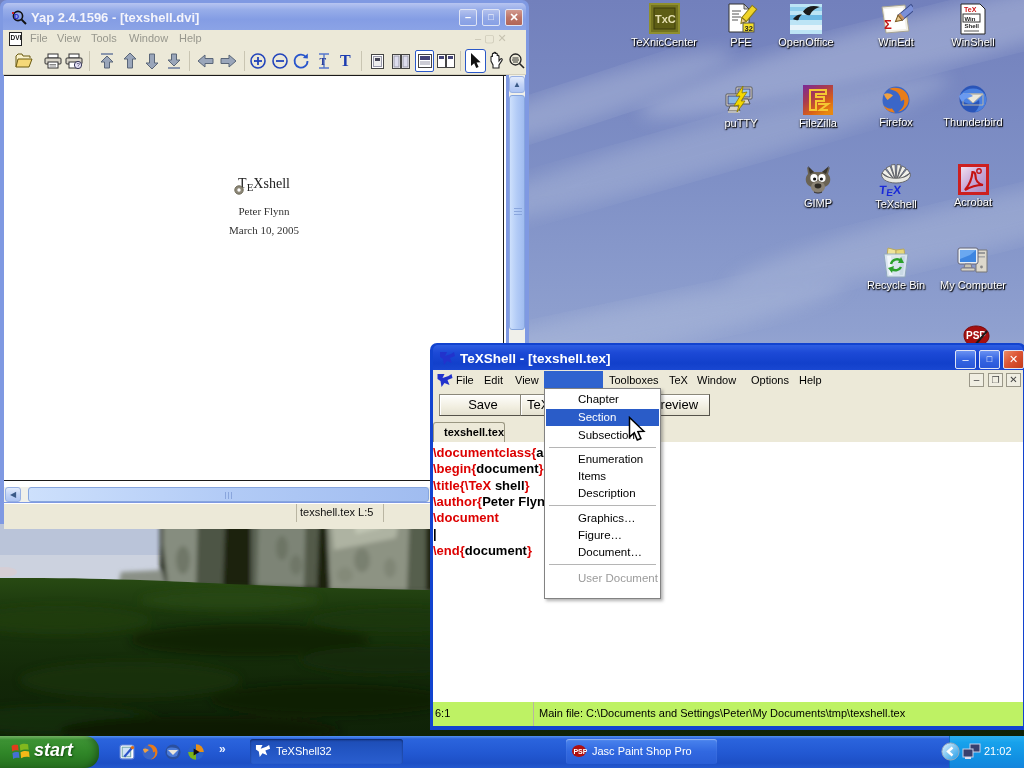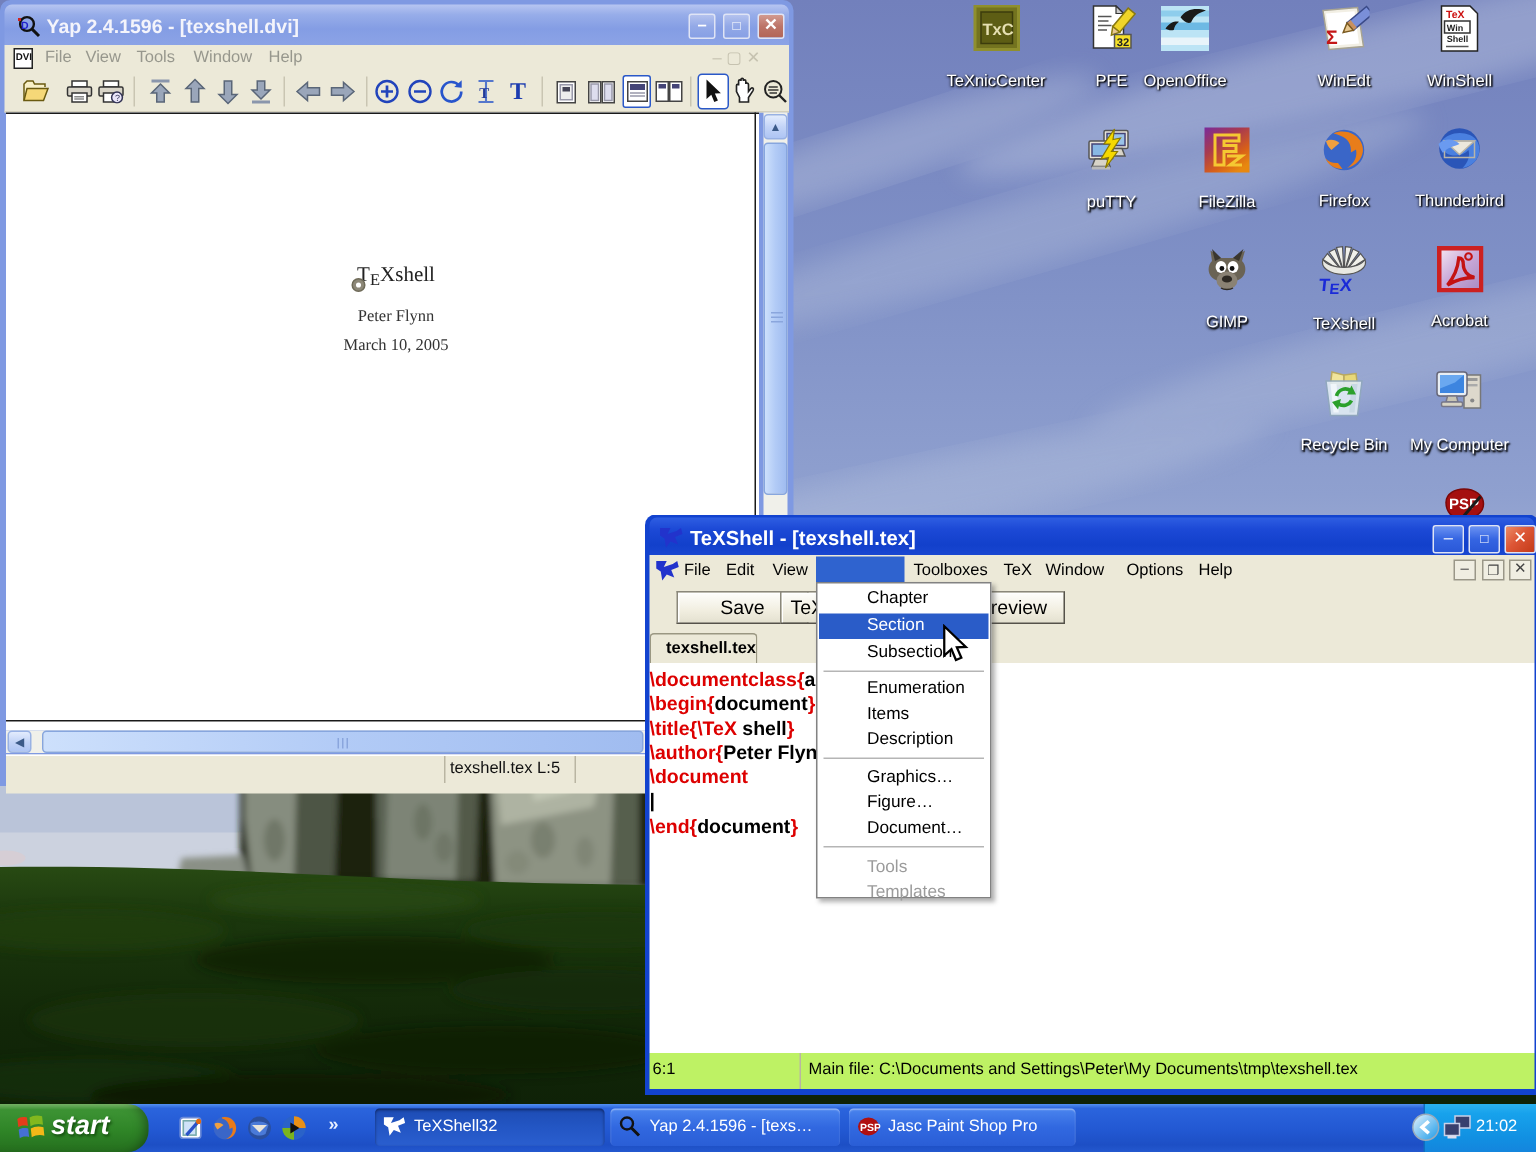--- a/index.html
+++ b/index.html
@@ -1,20 +1,20 @@
 <!DOCTYPE html>
 <html><head><meta charset="utf-8">
 <style>
 *{margin:0;padding:0;box-sizing:border-box}
 html,body{width:1024px;height:768px;overflow:hidden;font-family:"Liberation Sans",sans-serif}
 #desk{position:absolute;left:0;top:0;width:1024px;height:768px;background:#8094c8}
 .abs{position:absolute}
 .icon{position:absolute;width:84px;text-align:center}
 .icon svg{display:block;margin:0 auto}
-.icon .lb{display:block;margin-top:13px;font-size:11px;color:#fff;text-shadow:1px 1px 1px #000,0 1px 2px #000;letter-spacing:0}
+.icon .lb{display:block;margin-top:1px;font-size:11px;color:#fff;text-shadow:1px 1px 1px #000,0 1px 2px #000;letter-spacing:0}
 
 #yap{position:absolute;left:0;top:0;width:529px;height:524px;background:#7f99e2;border-radius:7px 7px 0 0}
 #yap .tb{position:absolute;left:3px;top:3px;right:3px;height:27px;border-radius:5px 5px 0 0;background:linear-gradient(180deg,#b7c5f1 0%,#97ade9 25%,#849de4 60%,#8ba3e6 100%);color:#f4f4fb;font-weight:bold;font-size:13px}
 #yap .tb .tt{position:absolute;left:28px;top:7px;white-space:nowrap}
 .wbtn{position:absolute;top:6px;width:18px;height:17px;border-radius:2px;border:1px solid #dfe4f5;font-size:11px;color:#fff;text-align:center;line-height:15px}
 #yap .mb{position:absolute;left:3px;top:30px;right:3px;height:18px;background:#ece9d8;font-size:11px;color:#97978d}
 #yap .mb span{position:absolute;top:2px}
 #yap .tbar{position:absolute;left:3px;top:48px;right:3px;height:27px;background:#ece9d8;border-bottom:1px solid #d4d0bd}
 #yap .doc{position:absolute;left:4px;top:75px;width:502px;height:412px;background:#fff;border-top:1px solid #1a1a1a}
 #yap .page-r{position:absolute;left:503px;top:75px;width:1px;height:406px;background:#1a1a1a}
@@ -154,21 +154,21 @@
         </g>
     <g transform="rotate(40 24 12)">
           <rect x="21" y="2" width="6" height="16" fill="#f0d428" stroke="#8a7a10"></rect>
           <path d="M21,18 L27,18 L24,23 Z" fill="#e8c890" stroke="#8a7a10"></path>
         </g>
     <rect x="19" y="20" width="11" height="9" fill="#f5e028" stroke="#555"></rect>
     <text x="20.5" y="27.5" font-size="7.5" font-weight="bold" fill="#222">32</text>
   </svg>
   <span class="lb">PFE</span>
 </div>
-<div class="icon" style="left:748px;top:3px">
+<div class="icon" style="left:764px;top:3px">
   <svg width="34" height="32" viewBox="0 0 34 32">
     <rect x="1" y="1" width="32" height="30" fill="#bce4f5"></rect>
     <rect x="1" y="4" width="32" height="4" fill="#8ecdec"></rect>
     <rect x="1" y="12" width="32" height="5" fill="#6db9e4"></rect>
     <rect x="1" y="22" width="32" height="5" fill="#e8f4fa"></rect>
     <path d="M4,16 C7,12 10,11 13,11.5 C11,13 10,14.5 9.5,17 C7.5,17.5 5.5,17 4,16 Z" fill="#1a1a1a"></path>
     <path d="M14,8.5 C18,3 24,2 31,4 C26,5.5 23,7.5 21,12 C18.5,13 16,11 14,8.5 Z" fill="#1a1a1a"></path>
   </svg>
   <span class="lb">OpenOffice</span>
 </div>
@@ -508,21 +508,21 @@
     <span style="left:176px">Toolboxes</span>
       <span style="left:236px">TeX</span>
       <span style="left:264px">Window</span>
       <span style="left:318px">Options</span>
       <span style="left:366px">Help</span>
     <span style="left:536px;top:3px;width:15px;height:14px;border:1px solid #9a9788;background:#f0eee2;color:#444;font-size:10px;text-align:center;line-height:11px">–</span>
       <span style="left:555px;top:3px;width:15px;height:14px;border:1px solid #9a9788;background:#f0eee2;color:#444;font-size:9px;text-align:center;line-height:12px">❐</span>
       <span style="left:573px;top:3px;width:15px;height:14px;border:1px solid #9a9788;background:#f0eee2;color:#444;font-size:10px;text-align:center;line-height:12px">✕</span>
   </div>
   <div class="tbar">
-    <span class="xbtn" style="left:18px;top:2px;width:88px">Save</span>
+    <span class="xbtn" style="left:6px;top:2px;width:88px">Save</span>
     <span class="xbtn" style="left:87px;top:2px;width:90px;text-align:left;padding-left:6px">TeX</span>
     <span class="xbtn" style="left:207px;top:2px;width:70px">Preview</span>
   </div>
   <div class="tabs">
       <span class="tab">texshell.tex</span>
     </div>
   <div class="ed"><span class="r">\documentclass{</span>ar
 <span class="r">\begin{</span>document<span class="r">}</span>
 <span class="r">\title{\TeX </span>shell<span class="r">}</span>
 <span class="r">\author{</span>Peter Flynn<span class="r">}</span>
@@ -542,21 +542,21 @@
   <div class="mi" style="top:38px">Subsection</div>
   <div class="sep" style="top:58px"></div>
   <div class="mi" style="top:62px">Enumeration</div>
   <div class="mi" style="top:79px">Items</div>
   <div class="mi" style="top:96px">Description</div>
   <div class="sep" style="top:116px"></div>
   <div class="mi" style="top:121px">Graphics…</div>
   <div class="mi" style="top:138px">Figure…</div>
   <div class="mi" style="top:155px">Document…</div>
   <div class="sep" style="top:175px"></div>
-  <div class="mi" style="top:181px;color:#9b9b9b">Tools Templates</div>
+  <div class="mi" style="top:181px;color:#9b9b9b">User Document</div>
 </div>
 <svg class="abs" style="left:628px;top:416px;z-index:70" width="18" height="27" viewBox="0 0 12 18">
   <path d="M1,1 L1,14 L4.2,11.2 L6.2,16 L8.6,15 L6.6,10.4 L10.6,10.2 Z" fill="#fff" stroke="#000" stroke-width="1"></path>
 </svg>
 
 <div id="task">
   <div class="abs" style="left:0;top:0;width:99px;height:32px;border-radius:0 14px 14px 0;background:linear-gradient(180deg,#7aba6a 0%,#3d9334 12%,#2f8527 55%,#256f1e 100%);box-shadow:-6px 0 8px -4px rgba(0,0,0,.4) inset">
     <svg class="abs" style="left:10px;top:6px" width="21" height="20" viewBox="0 0 21 20">
       <g transform="rotate(-4 10 10)">
       <path d="M2,3.5 C3.5,2.2 5.5,2 8.5,2.8 L8.7,8.6 C6,7.8 4,7.9 2.3,9 Z" fill="#e23c1b"></path>
@@ -590,27 +590,20 @@
     <path d="M9,16.8 A7.8,7.8 0 0 1 1.2,9 L9,9 Z" fill="#7ab41e"></path>
     <path d="M6.6,5.4 L12.6,9 L6.6,12.6 Z" fill="#111"></path>
   </svg>
   <span class="abs" style="left:219px;top:6px;color:#e8f0ff;font-size:12px;font-weight:bold">»</span>
 
   <div class="tkb" style="left:250px;width:153px;background:linear-gradient(180deg,#1d4cb4,#2356c4 50%,#2a5ecf);box-shadow:0 1px 2px rgba(0,0,20,.5) inset">
     <svg class="ic" width="16" height="16" viewBox="0 0 17 17">
         <path d="M1,2 L8,2 L6,6 L12,4 L15,2 L16,6 L11,8 L13,13 L8,11 L5,15 L4,9 L1,7 Z" fill="#fff"></path>
       </svg>
     <span class="tx">TeXShell32</span>
-  </div>
-  <div class="tkb" style="left:407px;width:153px">
-    <svg class="ic" width="16" height="16" viewBox="0 0 16 16">
-        <circle cx="6" cy="6" r="4" fill="none" stroke="#111" stroke-width="1.6"></circle>
-        <line x1="9" y1="9" x2="14" y2="14" stroke="#111" stroke-width="2"></line>
-      </svg>
-    <span class="tx">Yap 2.4.1596 - [texs…</span>
   </div>
   <div class="tkb" style="left:566px;width:151px">
     <svg class="ic" width="16" height="16" viewBox="0 0 16 16">
         <ellipse cx="8" cy="8" rx="7" ry="6" fill="#b01010"></ellipse>
         <text x="2.4" y="11" font-size="7" font-weight="bold" fill="#fff">PSP</text>
       </svg>
     <span class="tx">Jasc Paint Shop Pro</span>
   </div>
   <div id="tray">
     <svg class="abs" style="left:-9px;top:6px" width="19" height="19" viewBox="0 0 19 19">

